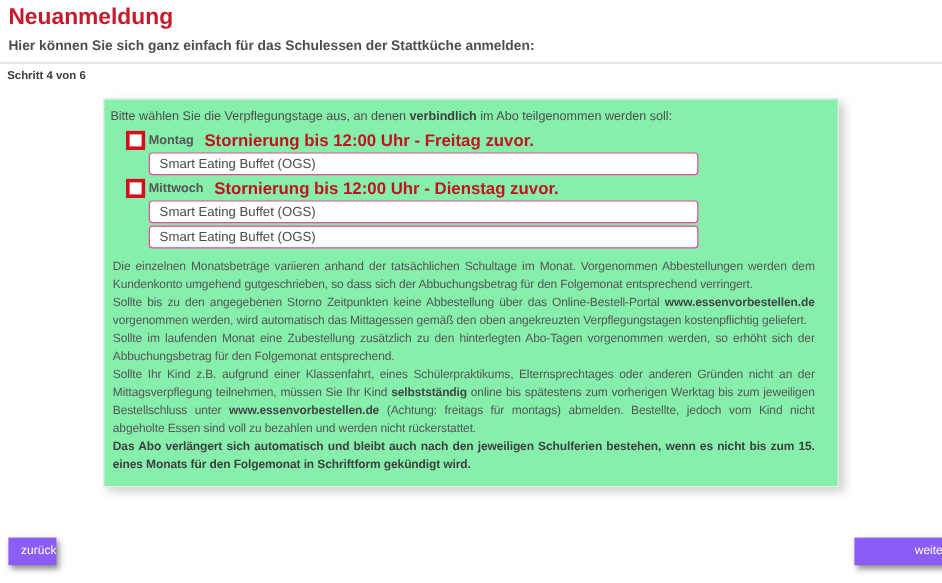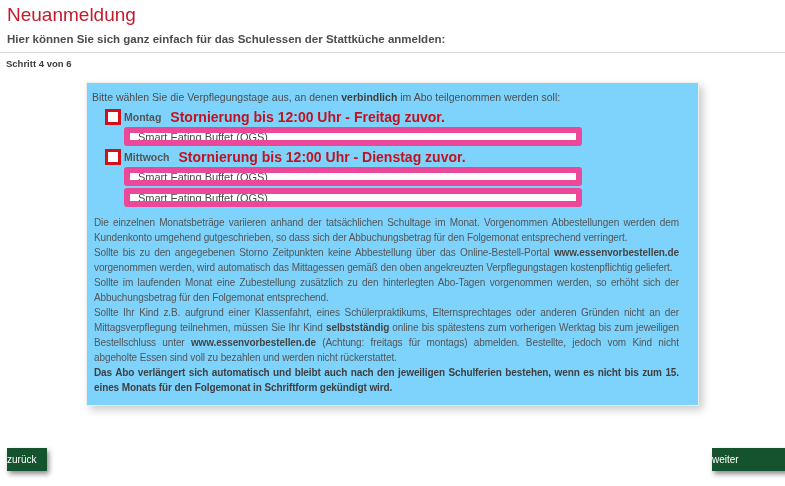--- a/index.html
+++ b/index.html
@@ -9,21 +9,21 @@
     background: #ffffff;
     font-family: "Liberation Sans", sans-serif;
     position: relative;
     overflow: hidden;
     color: #555;
   }
   .page-title {
     margin: 4px 0 0 7px;
     font-size: 19px;
     line-height: 22px;
-    font-weight: 400;
+    font-weight: 700;
     color: #c41a2b;
   }
   .page-subtitle {
     margin: 7px 0 0 7px;
     font-size: 11.5px;
     line-height: 13px;
     font-weight: 700;
     color: #4d4d4d;
   }
   .header-divider {
@@ -34,21 +34,21 @@
   }
   .step-indicator {
     margin: 5px 0 0 6px;
     font-size: 9.5px;
     font-weight: 700;
     color: #3c3c3c;
   }
   .form-box {
     margin: 13px 0 0 86px;
     width: 613px;
-    background: #7dd3fc;
+    background: #86efac;
     border: 1px solid #ededed;
     box-shadow: 4px 4px 8px rgba(0,0,0,0.20);
     padding: 8px 9px 10px 5px;
   }
   .intro-text {
     font-size: 10.5px;
     line-height: 12px;
     color: #4d4d4d;
     margin: 0 0 6px 0;
   }
@@ -79,21 +79,21 @@
     font-weight: 700;
     color: #c3121f;
     margin-left: 9px;
     white-space: nowrap;
   }
   .meal-input {
     display: block;
     margin: 2px 0 0 19px;
     width: 458px;
     height: 19px;
-    border: 6px solid #ec4899;
+    border: 1px solid #ec4899;
     border-radius: 3px;
     background: #ffffff;
     font-family: "Liberation Sans", sans-serif;
     font-size: 11px;
     color: #4a4a4a;
     padding: 1px 8px;
   }
   .paragraphs {
     margin: 8px 0 0 2px;
     width: 585px;
@@ -103,27 +103,27 @@
     color: #555;
     text-align: justify;
   }
   .paragraphs p { margin: 0; }
   .seg-bold { font-weight: 700; color: #454545; }
   .para-bold { font-weight: 700; color: #3f3f3f; }
   .btn {
     position: absolute;
     top: 448px;
     height: 23px;
-    background: #14532d;
+    background: #8b5cf6;
     color: #ffffff;
     border: none;
     font-family: "Liberation Sans", sans-serif;
     font-size: 10px;
     padding: 0;
-    text-align: left;
+    text-align: right;
     box-shadow: 2px 3px 5px rgba(0,0,0,0.45);
     cursor: pointer;
   }
   .btn-back { left: 7px; width: 40px; }
   .btn-next { left: 712px; width: 77px; }
 </style>
 </head>
 <body>
 
 <h1 class="page-title">Neuanmeldung</h1>

